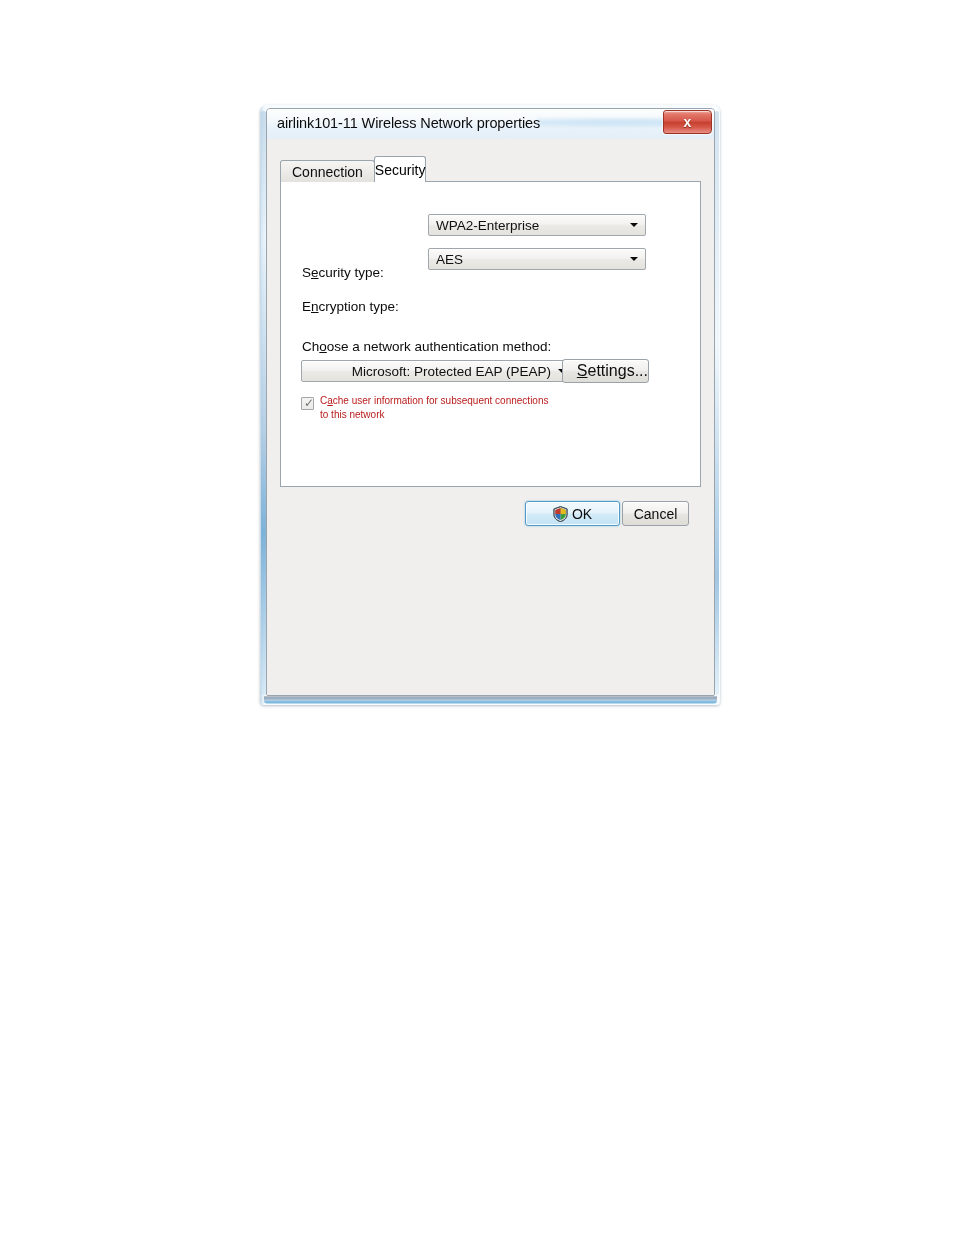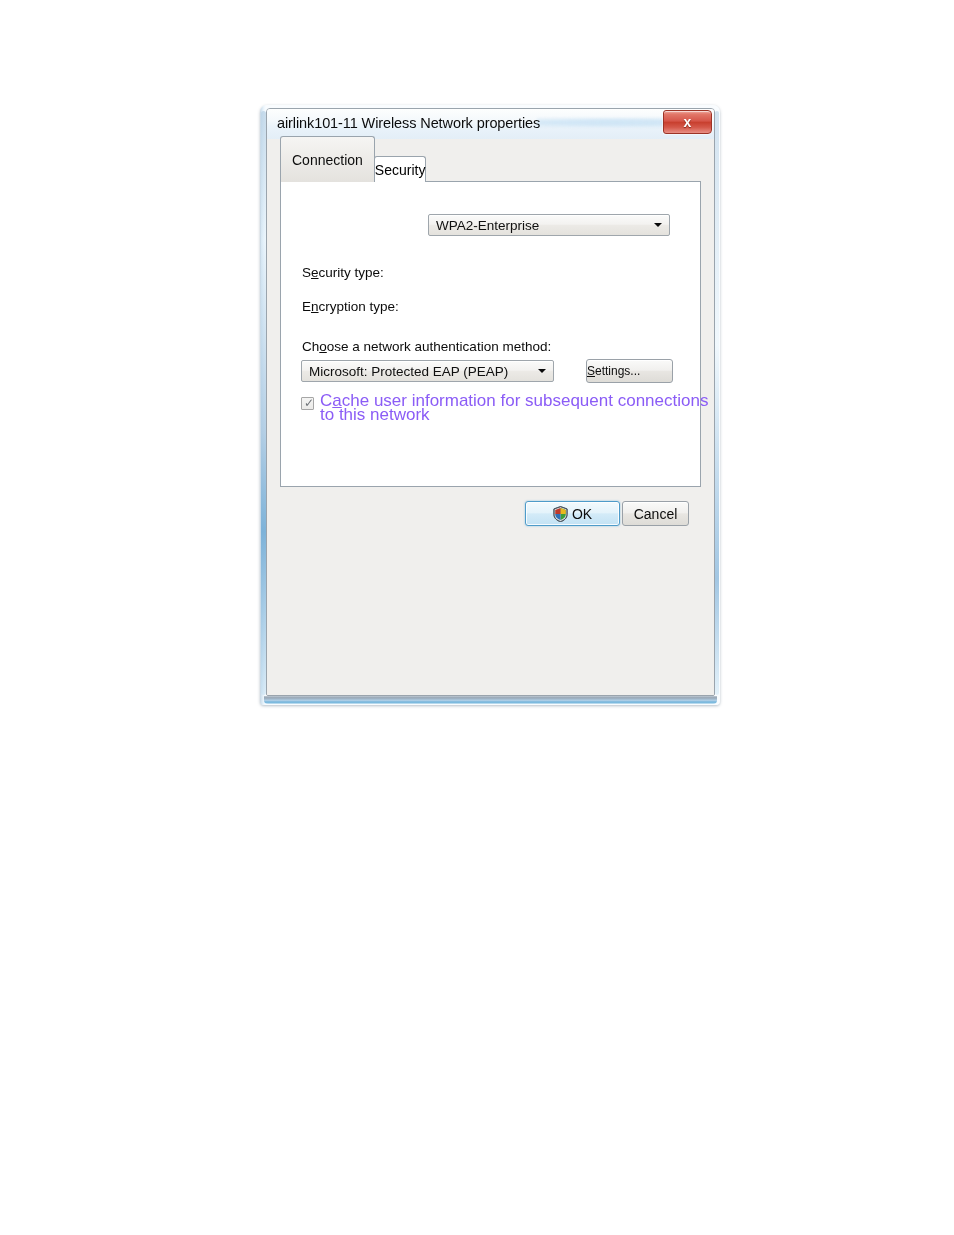--- a/index.html
+++ b/index.html
@@ -155,21 +155,21 @@
     position: absolute;
     left: 13px;
     top: 18px;
     height: 25px;
     display: flex;
     align-items: flex-end;
     z-index: 3;
   }
   .tab {
     height: 21px;
-    padding: 12px 11px;
+    padding: 0 11px;
     font-size: 14px;
     color: #0d0d0d;
     display: flex;
     align-items: center;
     border: 1px solid #9aa4ad;
     border-bottom: none;
     border-radius: 3px 3px 0 0;
     cursor: pointer;
     background: linear-gradient(to bottom, #f6f5f3 0%, #e4e2de 100%);
     position: relative;
@@ -253,26 +253,25 @@
   }
 
   .push-btn {
     position: absolute;
     box-sizing: border-box;
     border: 1px solid #9aa1a8;
     border-radius: 3px;
     background: linear-gradient(to bottom, #fafaf9 0%, #f1f0ee 46%, #e8e6e2 52%, #dedcd7 100%);
     display: flex;
     align-items: center;
-    justify-content: flex-start;
-    font-size: 12px;
+    justify-content: flex-end;
+    font-size: 16px;
     color: #0d0d0d;
     cursor: pointer;
     box-shadow: inset 0 1px 0 rgba(255,255,255,0.9);
-    margin-left: 24px;
   }
 
   
   .checkrow {
     position: absolute;
     display: flex;
     align-items: flex-start;
   }
   .checkbox {
     width: 13px;
@@ -292,22 +291,22 @@
     left: 2px;
     top: -1px;
     width: 9px;
     height: 11px;
     color: #6e7277;
     font-size: 12px;
     line-height: 12px;
     font-family: "DejaVu Sans", sans-serif;
   }
   .check-label {
-    font-size: 17px;
-    color: #8b5cf6;
+    font-size: 10px;
+    color: #b91c1c;
     line-height: 14px;
     white-space: nowrap;
   }
 
   
   .footer-btn {
     position: absolute;
     height: 25px;
     box-sizing: border-box;
     border-radius: 3px;
@@ -365,34 +364,40 @@
         <div class="tab active">
           <span>Security</span>
         </div>
       </div>
 
       <div class="tabpanel">
 
         <div class="form-row" style="left:21px; top:35px;">
           <span class="field-label"><span>S</span><span class="u">e</span><span>curity type:</span></span>
         </div>
-        <div class="combo" style="left:147px; top:32px; width:242px;">
+        <div class="combo" style="left:147px; top:32px; width:218px;">
           <span class="combo-text">WPA2-Enterprise</span>
           <span class="combo-arrow">
               <i></i>
             </span>
         </div>
 
         <div class="form-row" style="left:21px; top:69px;align-items:center;">
           <span class="field-label"><span>E</span><span class="u">n</span><span>cryption type:</span></span>
         </div>
+        <div class="combo" style="left:147px; top:66px; width:218px;">
+          <span class="combo-text">AES</span>
+          <span class="combo-arrow">
+              <i></i>
+            </span>
+        </div>
 
         <div class="section-label" style="left:21px; top:157px;"><span>Ch</span><span class="u">o</span><span>ose a network authentication method:</span></div>
 
-        <div class="combo" style="left:20px; top:178px; width:253px;">
+        <div class="combo" style="left:20px; top:178px; width:273px;text-align:right;">
           <span class="combo-text">Microsoft: Protected EAP (PEAP)</span>
           <span class="combo-arrow">
               <i></i>
             </span>
         </div>
 
         <div class="push-btn" style="left:281px; top:177px; width:87px; height:24px;">
           <span><span class="u">S</span><span>ettings...</span></span>
         </div>
 

